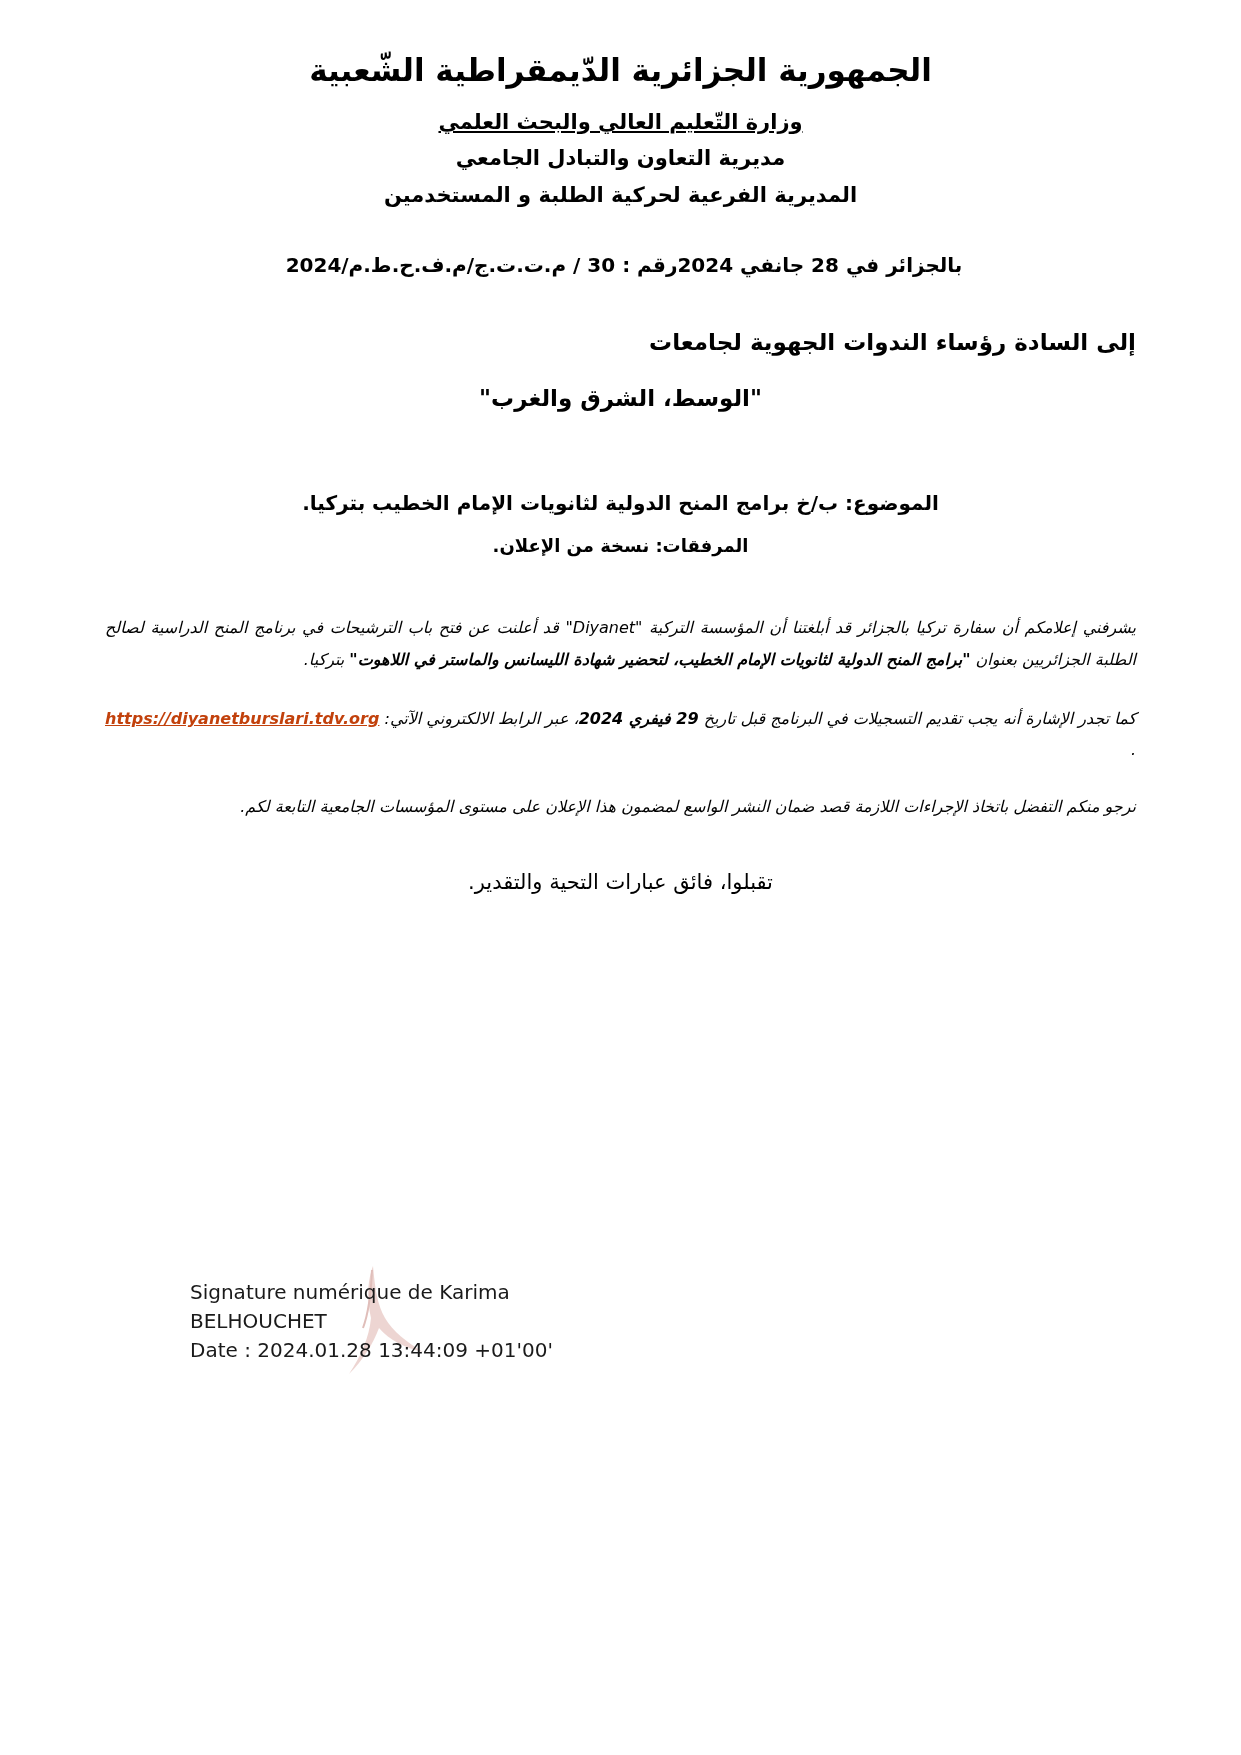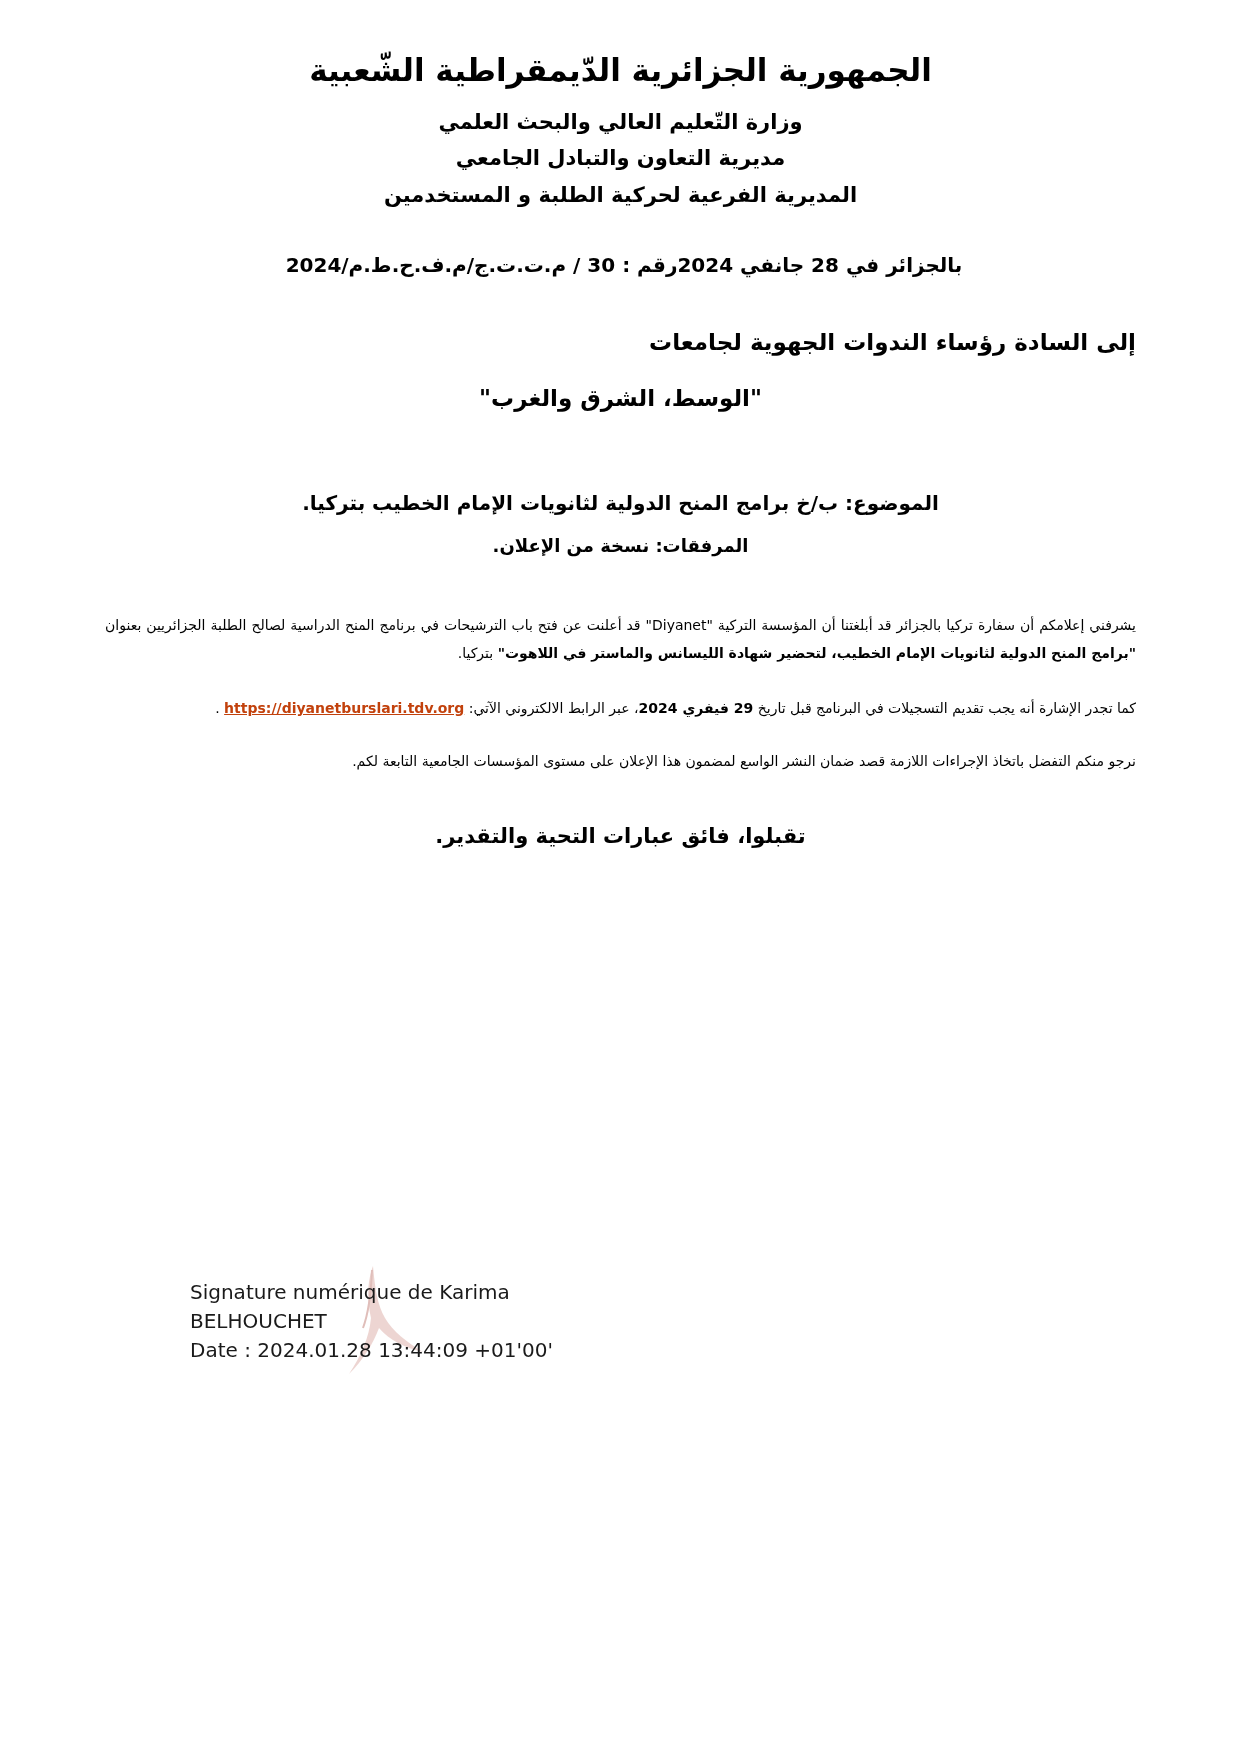--- a/index.html
+++ b/index.html
@@ -32,20 +32,21 @@
     font-weight: bold;
     line-height: 1.35;
     letter-spacing: 0px;
     margin-top: 10px;
   }
   .hdr-line2 {
     font-size: 21px;
     font-weight: bold;
     line-height: 1.55;
     margin-top: 14px;
+    text-decoration: underline;
   }
   .hdr-line3 {
     font-size: 21px;
     font-weight: bold;
     line-height: 1.55;
     margin-top: 4px;
   }
   .hdr-line4 {
     font-size: 21px;
     font-weight: bold;
@@ -96,45 +97,46 @@
     font-weight: bold;
     margin-top: 20px;
   }
 
   
   .body-block {
     margin-top: 56px;
     direction: rtl;
   }
   .para {
-    font-size: 14px;
+    font-size: 16px;
     line-height: 1.95;
     text-align: justify;
     text-align-last: right;
     margin: 0 0 28px 0;
+    font-style: italic;
   }
   .para.tight { margin-bottom: 26px; }
   .b { font-weight: bold; }
   .ltr {
     direction: ltr;
     unicode-bidi: isolate;
     display: inline-block;
   }
   .link {
     color: #c2410c;
     text-decoration: underline;
     font-weight: bold;
     direction: ltr;
     unicode-bidi: isolate;
     display: inline-block;
   }
   .closing {
     text-align: center;
     font-size: 21px;
-    font-weight: bold;
+    font-weight: normal;
     margin-top: 48px;
   }
 
   
   .signature {
     position: absolute;
     left: 190px;
     top: 1278px;
     direction: ltr;
     text-align: left;

